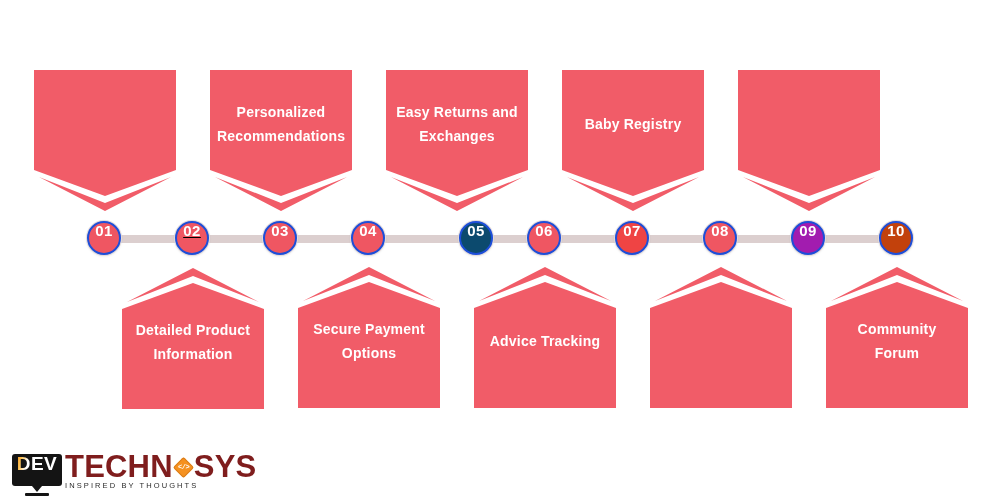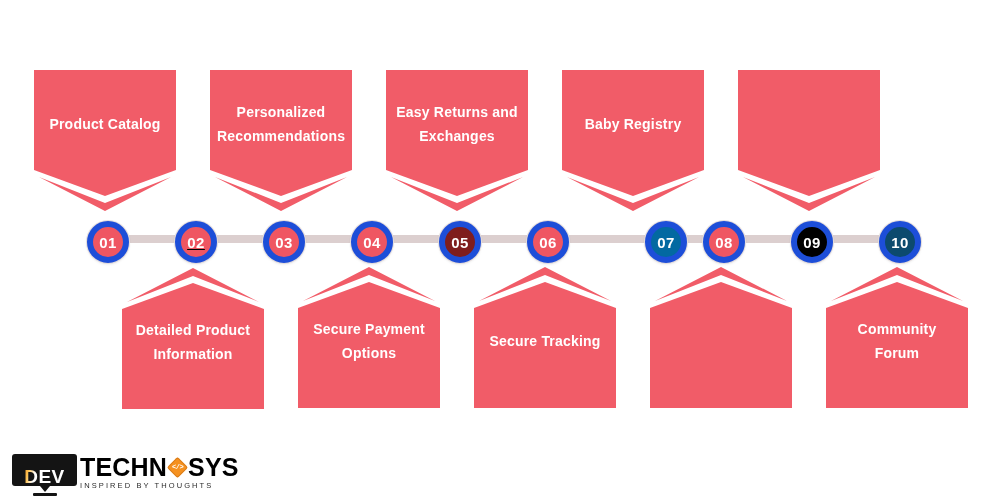--- a/index.html
+++ b/index.html
@@ -8,61 +8,61 @@
     font-family:"Liberation Sans",sans-serif;overflow:hidden;
   }
   
   .track{
     position:absolute;left:105px;top:235px;width:792px;height:8px;
     background:#dccfcf;border-radius:4px;z-index:1;
   }
   
   .step-circle{
     position:absolute;top:221px;width:30px;height:30px;border-radius:50%;
-    background:#ef5662;border:6px solid #1d4ed8;z-index:3;
+    background:#ef5662;border:2px solid #1d4ed8;z-index:3;
     box-shadow:0 0 0 1px #e4dcdc,0 1px 3px rgba(0,0,0,.12);
-    display:flex;align-items:center;justify-content:center;
+    display:flex;align-items:flex-start;justify-content:center;
   }
   .step-circle span{
     color:#ffffff;font-size:15px;font-weight:700;letter-spacing:.5px;line-height:1;
   }
   
   .banner{position:absolute;width:142px;height:141px;z-index:2;}
   .banner svg{position:absolute;left:0;top:0;display:block;}
   .banner-text{
     position:absolute;left:4px;width:134px;display:flex;flex-direction:column;
     align-items:center;justify-content:center;text-align:center;
     color:#ffffff;font-size:14px;font-weight:700;line-height:24px;letter-spacing:.2px;
   }
   .banner.top .banner-text{top:28px;height:52px;}
   .banner.bottom .banner-text{top:50px;height:48px;}
   
   .logo{position:absolute;left:12px;top:454px;display:flex;align-items:flex-start;z-index:4;}
   .logo-monitor{display:flex;flex-direction:column;align-items:center;}
   .monitor-screen{
-    width:65px;height:32px;background:#141414;border-radius:3px;
-    display:flex;align-items:flex-end;justify-content:center;
+    width:50px;height:32px;background:#141414;border-radius:3px;
+    display:flex;align-items:flex-start;justify-content:center;
   }
   .monitor-screen .dev{
     color:#ffffff;font-size:19px;font-weight:800;letter-spacing:.5px;line-height:1;
   }
   .dev-d{color:#ffffff;}
   @supports (-webkit-background-clip:text){
     .dev-d{
       background:linear-gradient(105deg,#f7941d 0%,#fdc253 30%,#ffffff 65%);
       -webkit-background-clip:text;background-clip:text;color:transparent;
     }
   }
   .monitor-neck{width:0;height:0;border-left:5px solid transparent;
     border-right:5px solid transparent;border-top:6px solid #141414;}
   .monitor-base{width:24px;height:3px;background:#141414;border-radius:1px;margin-top:1px;}
   .logo-wordmark{margin-left:3px;display:flex;flex-direction:column;}
   .wordmark-row{display:flex;align-items:center;}
   .wordmark-text{
-    color:#000000;font-size:25px;font-weight:800;letter-spacing:.2px;line-height:26px;
+    color:#7f1d1d;font-size:31px;font-weight:800;letter-spacing:.2px;line-height:26px;
   }
   .code-diamond{
     width:15px;height:15px;background:#f59120;border-radius:2px;
     transform:rotate(45deg);margin:0 3px;display:flex;align-items:center;justify-content:center;
     box-shadow:inset 0 0 0 1px rgba(180,95,10,.45);
   }
   .code-diamond span{
     transform:rotate(-45deg);color:#ffffff;font-size:7px;font-weight:700;
     font-family:"Liberation Mono",monospace;letter-spacing:-.5px;line-height:1;
   }
@@ -76,21 +76,20 @@
 
 <div id="canvas">
   <div class="track" style="background: rgb(220, 207, 207);"></div>
   <div id="steps-layer">
       <div class="banner top" style="left: 34px; top: 70px;">
         <svg width="142" height="141" viewBox="0 0 142 141">
           <path class="bfill" d="M0,0 H142 V100 L71,126 L0,100 Z" fill="#f15c68"></path>
           <path class="bfill" d="M5,107 L71,133 L137,107 L71,141 Z" fill="#f15c68"></path>
         </svg>
         <div class="banner-text">
-          <div>Product Catalog</div>
         </div>
       </div>
       <div class="step-circle" style="left: 87px; background: rgb(239, 86, 98);">
         <span>01</span>
       </div>
       <div class="banner bottom" style="left: 122px; top: 268px;">
         <svg width="142" height="141" viewBox="0 0 142 141">
           <path class="bfill" d="M0,41 L71,15 L142,41 V141 H0 Z" fill="#f15c68"></path>
           <path class="bfill" d="M5,34 L71,8 L137,34 L71,0 Z" fill="#f15c68"></path>
         </svg>
@@ -131,76 +130,76 @@
       <div class="banner top" style="left: 386px; top: 70px;">
         <svg width="142" height="141" viewBox="0 0 142 141">
           <path class="bfill" d="M0,0 H142 V100 L71,126 L0,100 Z" fill="#f15c68"></path>
           <path class="bfill" d="M5,107 L71,133 L137,107 L71,141 Z" fill="#f15c68"></path>
         </svg>
         <div class="banner-text">
           <div>Easy Returns and</div>
           <div>Exchanges</div>
         </div>
       </div>
-      <div class="step-circle" style="left: 439px; background: #7f1d1d;">
+      <div class="step-circle" style="left: 459px; background: #0c4a6e;">
         <span>05</span>
       </div>
       <div class="banner bottom" style="left: 474px; top: 267px;">
         <svg width="142" height="141" viewBox="0 0 142 141">
           <path class="bfill" d="M0,41 L71,15 L142,41 V141 H0 Z" fill="#f15c68"></path>
           <path class="bfill" d="M5,34 L71,8 L137,34 L71,0 Z" fill="#f15c68"></path>
         </svg>
         <div class="banner-text">
-          <div>Secure Tracking</div>
+          <div>Advice Tracking</div>
         </div>
       </div>
       <div class="step-circle" style="left: 527px; background: rgb(239, 86, 98);">
         <span>06</span>
       </div>
       <div class="banner top" style="left: 562px; top: 70px;">
         <svg width="142" height="141" viewBox="0 0 142 141">
           <path class="bfill" d="M0,0 H142 V100 L71,126 L0,100 Z" fill="#f15c68"></path>
           <path class="bfill" d="M5,107 L71,133 L137,107 L71,141 Z" fill="#f15c68"></path>
         </svg>
         <div class="banner-text">
           <div>Baby Registry</div>
         </div>
       </div>
-      <div class="step-circle" style="left: 645px; background: #0369a1;">
+      <div class="step-circle" style="left: 615px; background: #ef4444;">
         <span>07</span>
       </div>
       <div class="banner bottom" style="left: 650px; top: 267px;">
         <svg width="142" height="141" viewBox="0 0 142 141">
           <path class="bfill" d="M0,41 L71,15 L142,41 V141 H0 Z" fill="#f15c68"></path>
           <path class="bfill" d="M5,34 L71,8 L137,34 L71,0 Z" fill="#f15c68"></path>
         </svg>
       </div>
       <div class="step-circle" style="left: 703px; background: rgb(239, 86, 98);">
         <span>08</span>
       </div>
       <div class="banner top" style="left: 738px; top: 70px;">
         <svg width="142" height="141" viewBox="0 0 142 141">
           <path class="bfill" d="M0,0 H142 V100 L71,126 L0,100 Z" fill="#f15c68"></path>
           <path class="bfill" d="M5,107 L71,133 L137,107 L71,141 Z" fill="#f15c68"></path>
         </svg>
       </div>
-      <div class="step-circle" style="left: 791px; background: #000000;">
+      <div class="step-circle" style="left: 791px; background: #a21caf;">
         <span>09</span>
       </div>
       <div class="banner bottom" style="left: 826px; top: 267px;">
         <svg width="142" height="141" viewBox="0 0 142 141">
           <path class="bfill" d="M0,41 L71,15 L142,41 V141 H0 Z" fill="#f15c68"></path>
           <path class="bfill" d="M5,34 L71,8 L137,34 L71,0 Z" fill="#f15c68"></path>
         </svg>
         <div class="banner-text">
           <div>Community</div>
           <div>Forum</div>
         </div>
       </div>
-      <div class="step-circle" style="left: 879px; background: #0c4a6e;">
+      <div class="step-circle" style="left: 879px; background: #c2410c;">
         <span>10</span>
       </div>
     </div>
 
   <div class="logo">
     <div class="logo-monitor">
       <div class="monitor-screen">
         <span class="dev"><span class="dev-d">D</span><span>EV</span></span>
       </div>
       <div class="monitor-neck"></div>

